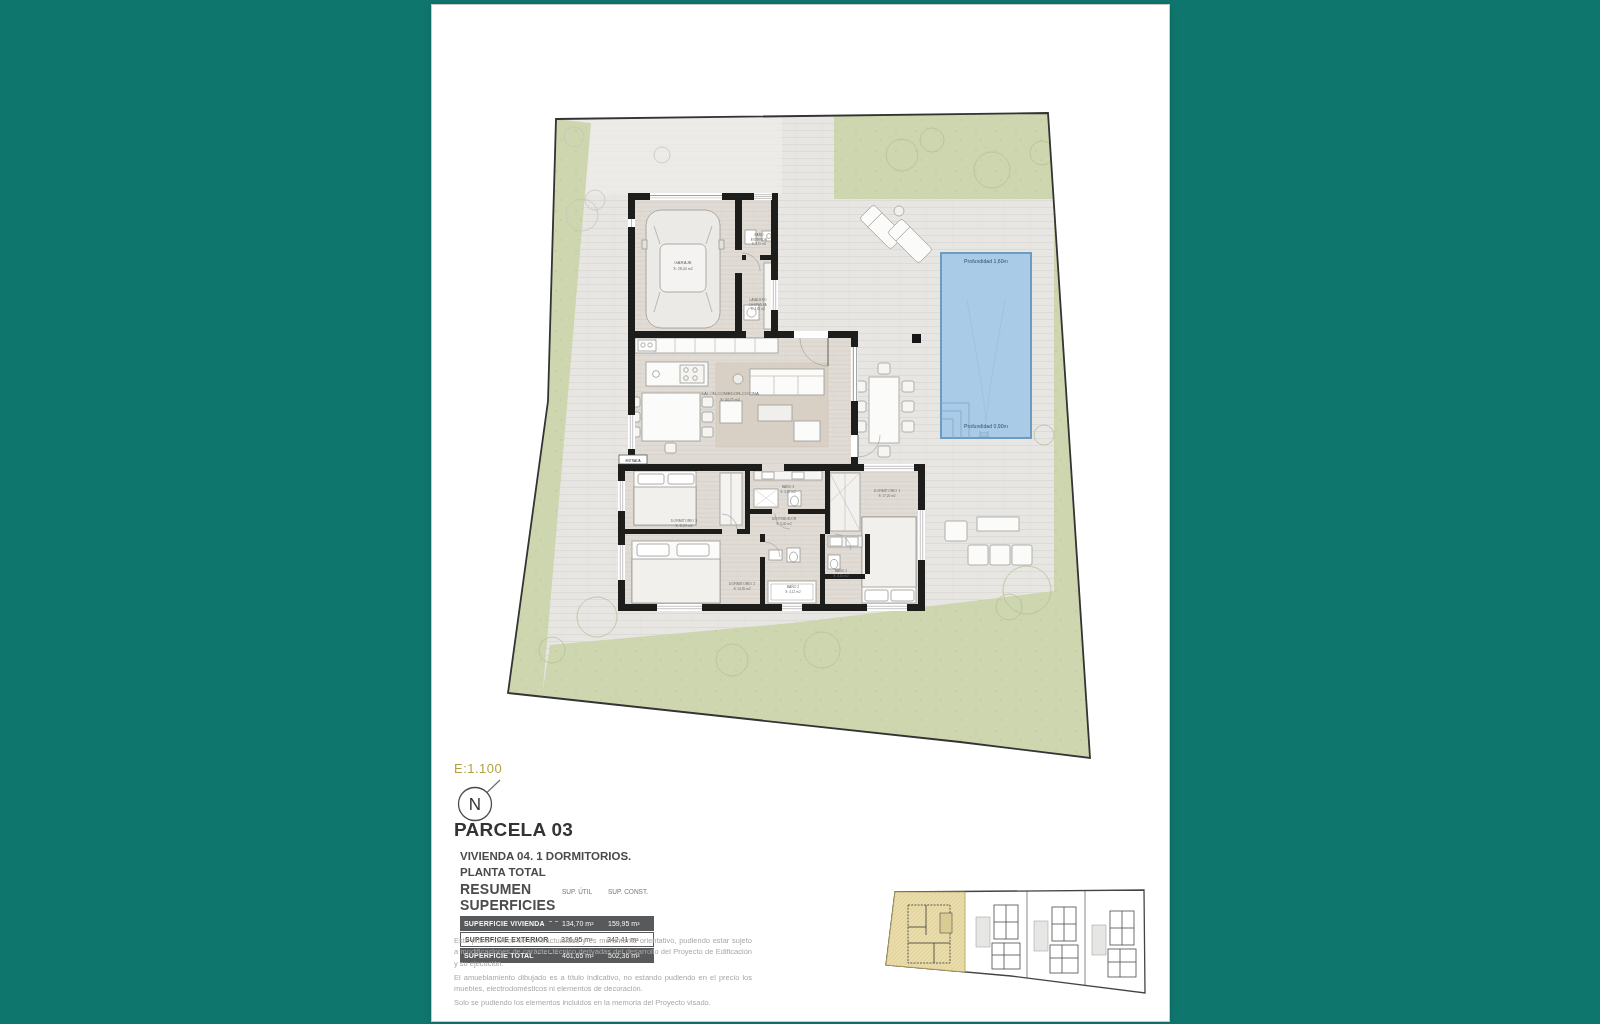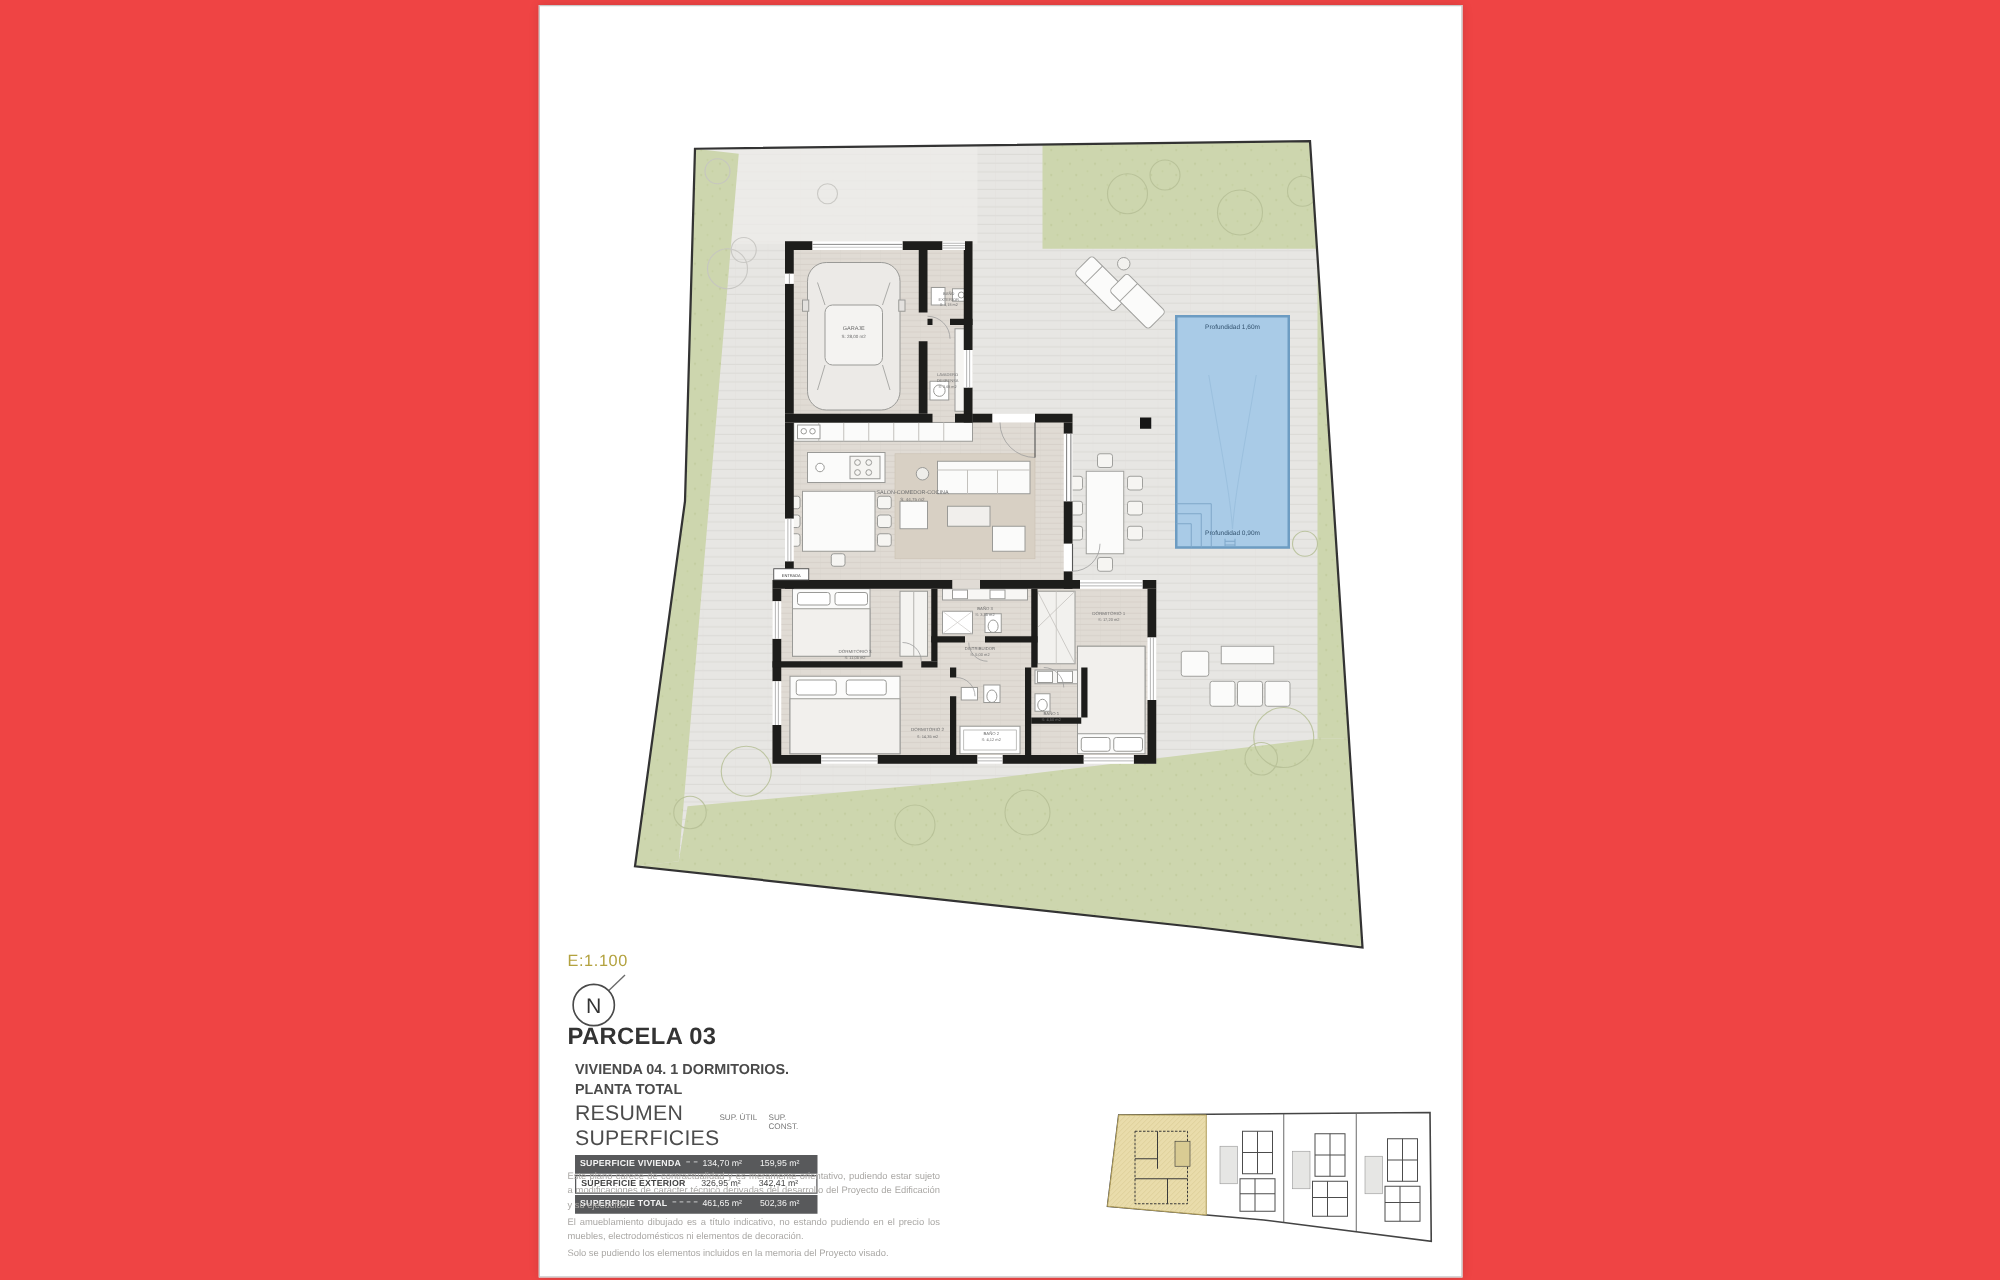--- a/index.html
+++ b/index.html
@@ -1,29 +1,29 @@
 <!DOCTYPE html>
 <html><head>
 <meta charset="utf-8">
 <style>
   html,body{margin:0;padding:0;}
   body{font-family:"Liberation Sans", sans-serif; background:#e9e9e9;}
-  .canvas{position:relative;width:1600px;height:1024px;background:#ef4444;overflow:hidden;}
+  .canvas{position:relative;width:1600px;height:1024px;background:#0f766e;overflow:hidden;}
   .sheet{position:absolute;left:431px;top:4px;width:737px;height:1016px;background:#ffffff;
          border:1px solid #c9c9c9;box-shadow:0 0 8px rgba(0,0,0,.12);}
   .siteplan{position:absolute;left:0;top:0;}
   .keyplan{position:absolute;left:452px;top:872px;}
   
   .scale-label{position:absolute;left:22px;top:756px;font-size:13px;color:#b3a23f;letter-spacing:.5px;}
   .north{position:absolute;left:14px;top:772px;}
   .parcel-title{position:absolute;left:22px;top:814px;margin:0;font-size:19px;font-weight:bold;color:#333;letter-spacing:.3px;}
   .subtitle{position:absolute;left:28px;top:844px;font-size:11.5px;font-weight:bold;color:#4a4a4a;line-height:1.35;}
   .summary{position:absolute;left:28px;top:876px;width:194px;}
   .summary-head{display:flex;align-items:baseline;margin-bottom:3px;}
-  .summary-head .h{font-size:17px;font-weight:normal;color:#4c4c4c;flex:1;letter-spacing:.2px;}
+  .summary-head .h{font-size:14px;font-weight:bold;color:#4c4c4c;flex:1;letter-spacing:.2px;}
   .summary-head .c{font-size:6.5px;color:#777;width:46px;}
   .srow{display:flex;align-items:center;height:15px;font-size:7px;margin-bottom:1px;box-sizing:border-box;}
   .srow.dark{background:#58595b;color:#f4f4f4;}
   .srow.light{background:#fff;color:#444;border:1px solid #58595b;}
   .srow .lbl{padding-left:4px;font-weight:bold;letter-spacing:.2px;white-space:nowrap;}
   .srow .leader{flex:1;border-bottom:1px dashed rgba(255,255,255,.55);margin:0 4px 4px 4px;}
   .srow.light .leader{border-bottom:none;}
   .srow .val{width:46px;flex-shrink:0;}
   .disclaimer{position:absolute;left:22px;top:930px;width:314px;font-size:7.5px;line-height:1.5;
               color:#aaa8a5;text-align:justify;}

